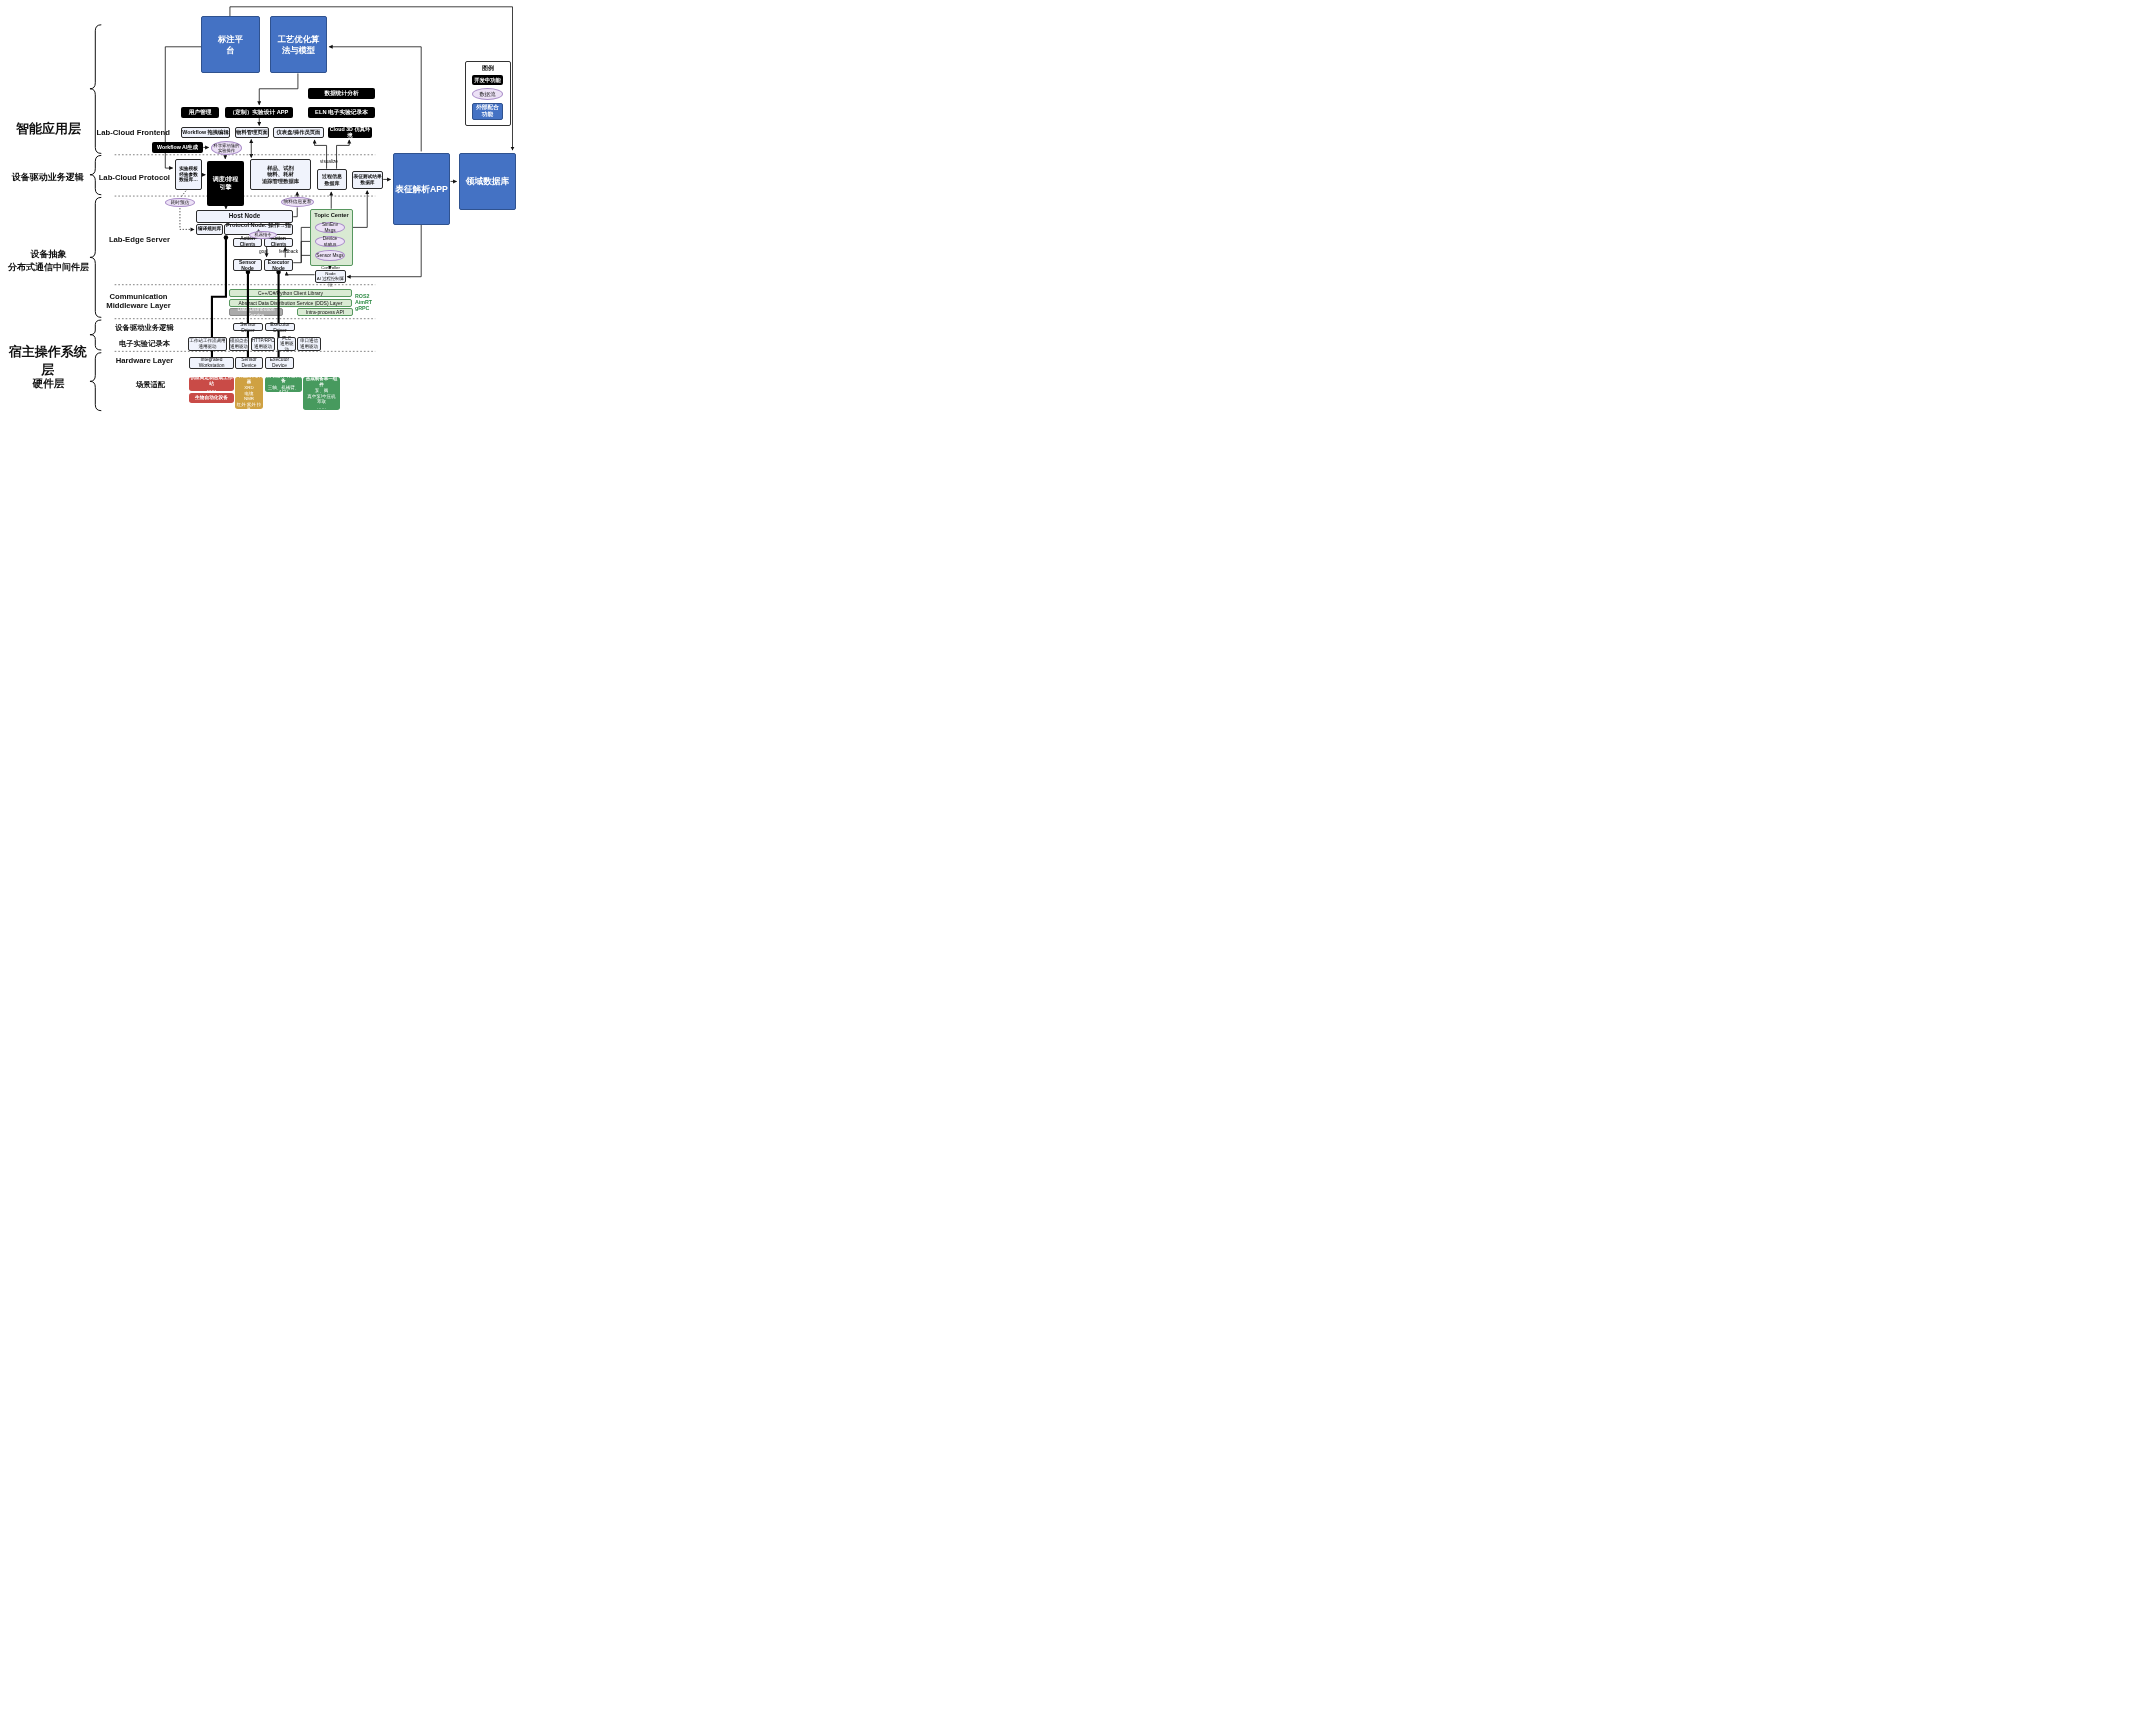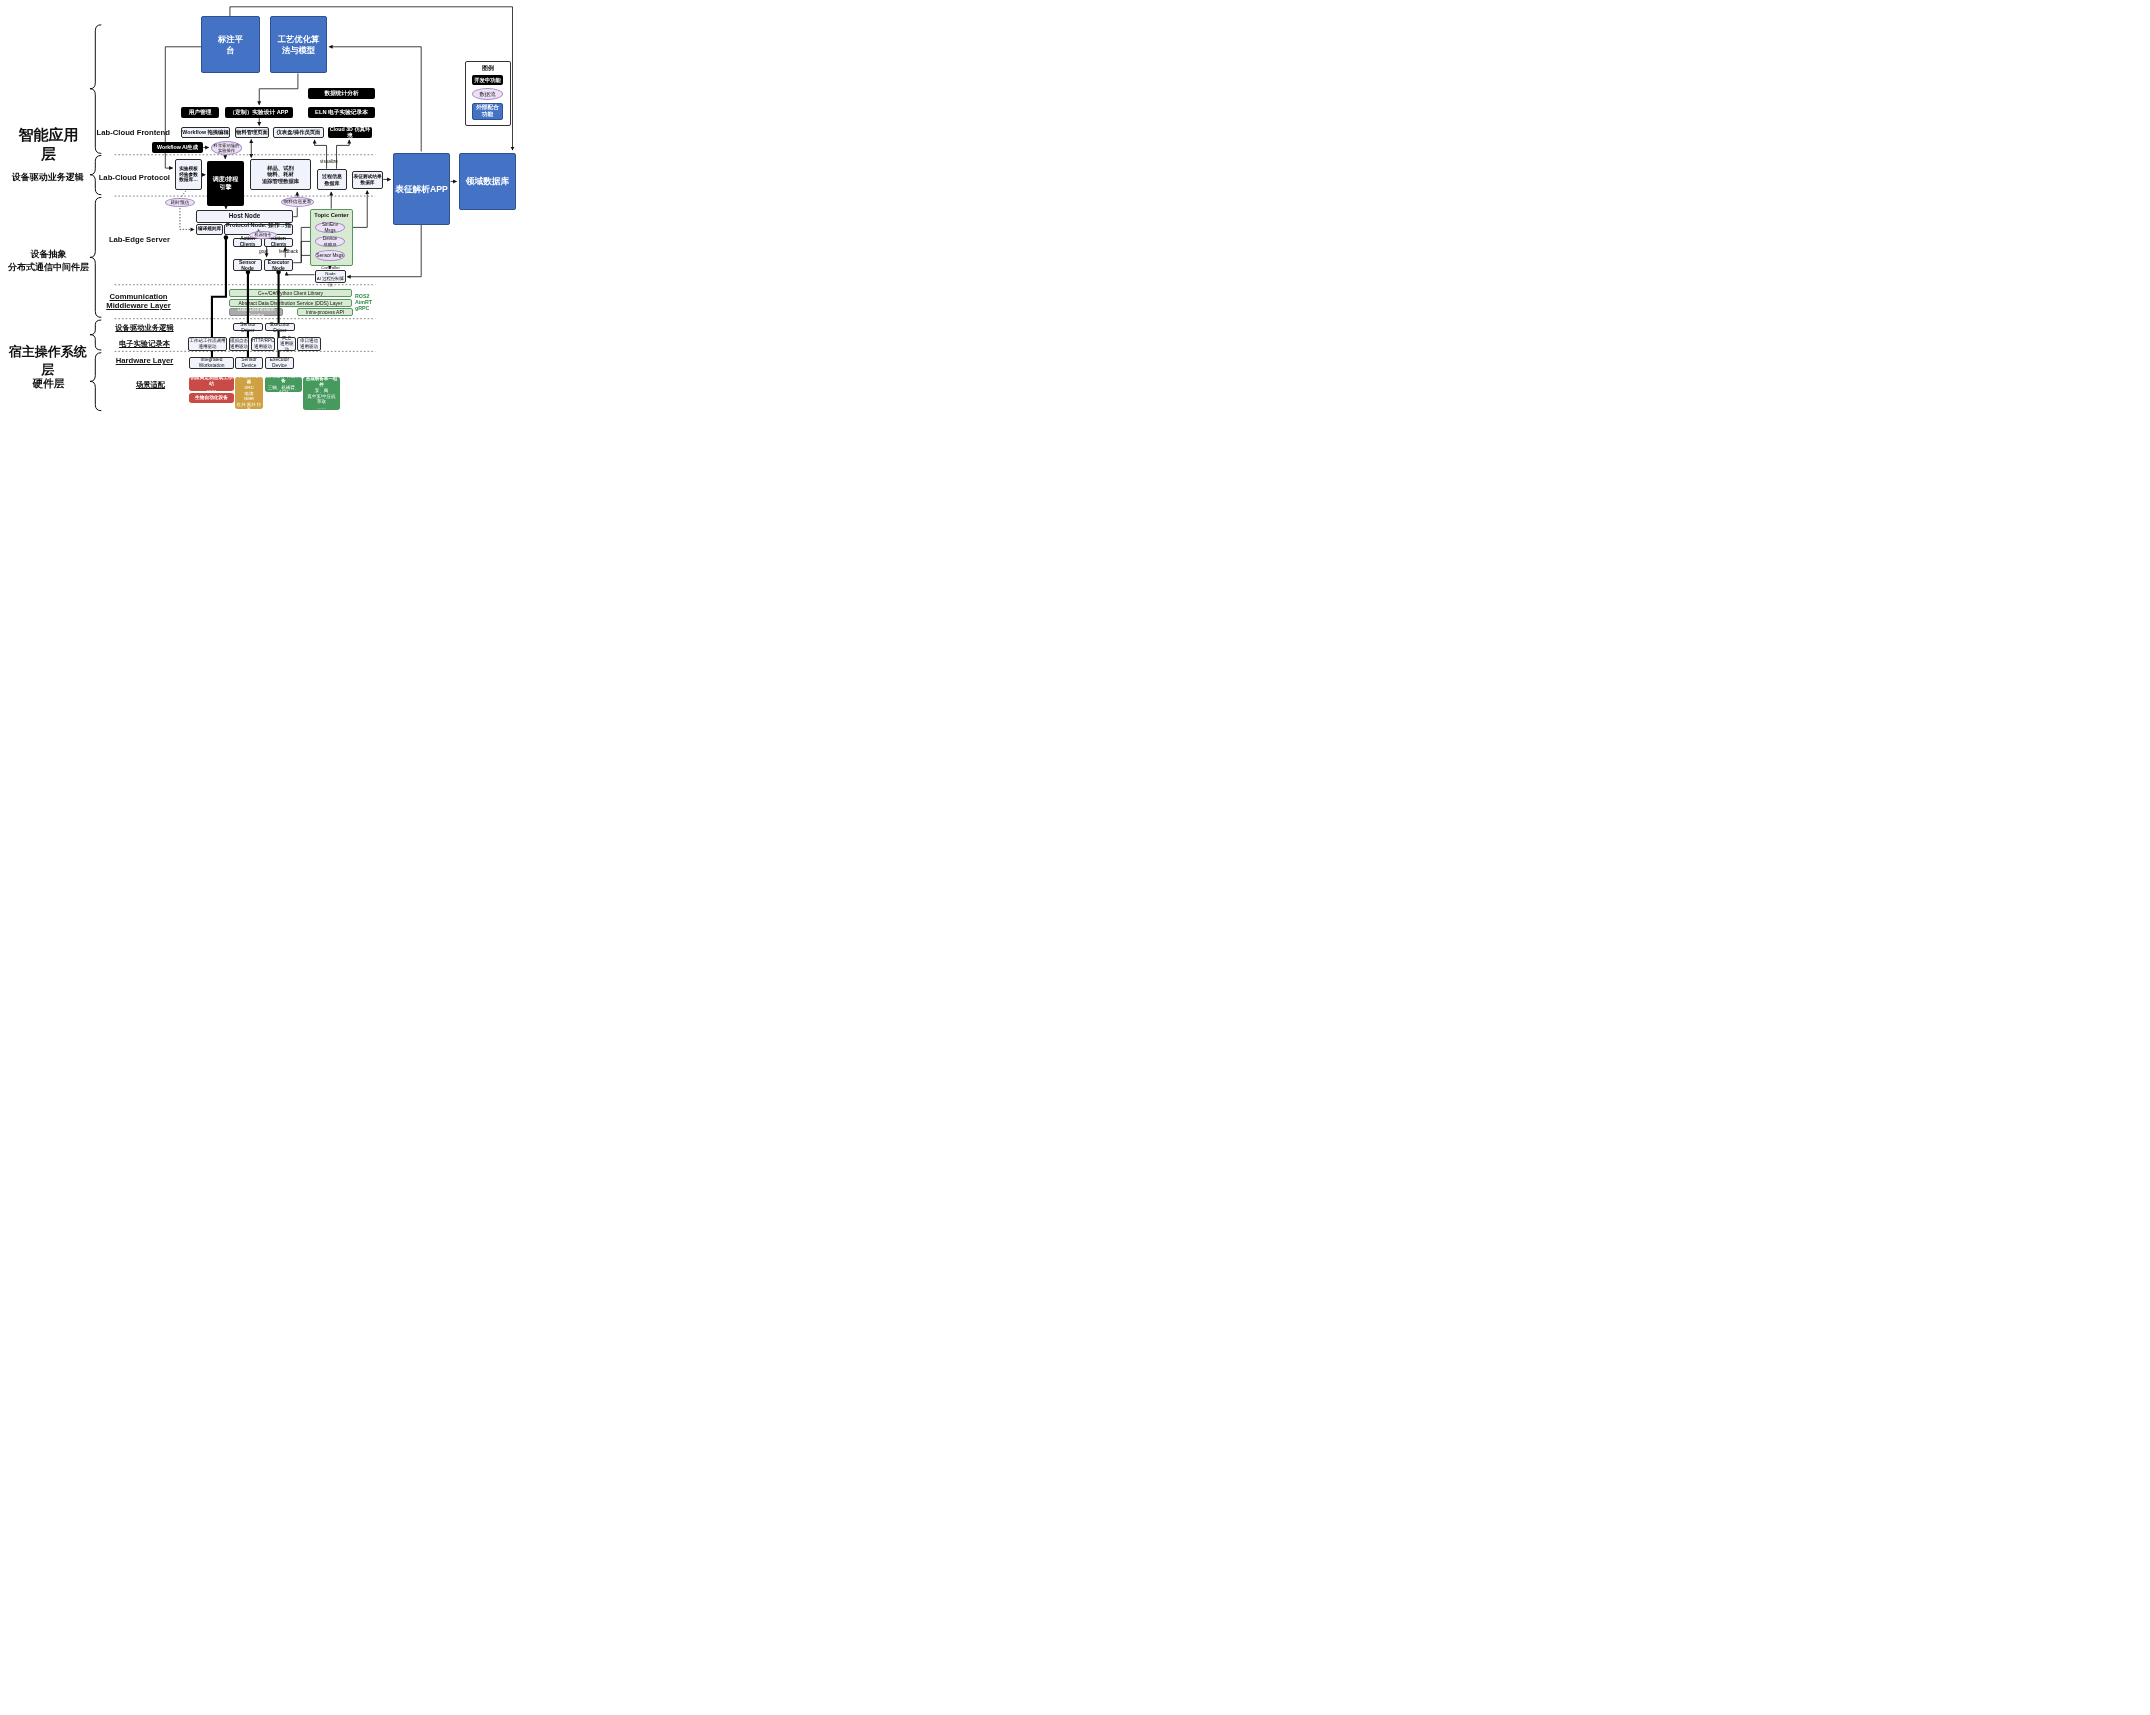--- a/index.html
+++ b/index.html
@@ -18,21 +18,21 @@
   .ellipse{background:#ece1f6;border:0.7px solid #a98cc8;border-radius:50%;}
   .greenbox{background:#d9ead3;border:0.7px solid #57975f;}
   .graybox{background:#aaaaaa;border:0.7px solid #8a8a8a;color:#f7f7f7;}
   .red{background:#c94b47;color:#fff;font-weight:bold;}
   .gold{background:#cfa142;color:#fff;}
   .greenhw{background:#479a5e;color:#fff;}
   .col{flex-direction:column;gap:0.7px;padding:1.3px;}
   .col .t{font-weight:bold;}
   .label{position:absolute;white-space:pre-line;z-index:4;}
   .right{text-align:right;}
-  .center{text-align:center;text-decoration:underline;}
+  .center{text-align:center;}
   .sec{font-weight:bold;font-size:7.7px;}
   .laylab{font-weight:bold;text-align:center;}
   .small{font-size:4.7px;}
 </style>
 </head>
 <body>
 
 <svg id="under" class="layer" width="1075" height="858" viewBox="0 0 1613 1287">
   <defs>
     <marker id="ah" markerWidth="8" markerHeight="8" refX="5.2" refY="3" orient="auto" markerUnits="userSpaceOnUse">
@@ -96,21 +96,21 @@
     <path d="M372,408 L372,536"></path>
     <path d="M418,408 L418,536"></path>
   </g>
   <g fill="#000">
     <circle cx="339" cy="356" r="3.4"></circle>
     <circle cx="372" cy="408" r="3.4"></circle>
     <circle cx="418" cy="408" r="3.4"></circle>
   </g>
 </svg>
 
-<div class="label laylab" style="left:12px;top:126px;width:73px;font-size:15px">智能应用层</div>
+<div class="label laylab" style="left:12px;top:120px;width:73px;font-size:13px">智能应用层</div>
 <div class="label laylab" style="left:5.3px;top:171px;width:85px;font-size:9px">设备驱动业务逻辑</div>
 <div class="label laylab" style="left:0px;top:248px;width:97px;font-size:9px">设备抽象
 分布式通信中间件层</div>
 <div class="label laylab" style="left:5.3px;top:343px;width:85px;font-size:13px">宿主操作系统层</div>
 <div class="label laylab" style="left:12px;top:377px;width:73px;font-size:10.7px">硬件层</div>
 
 <div class="label sec right" style="left:93px;top:128px;width:77px">Lab-Cloud Frontend</div>
 <div class="label sec right" style="left:93px;top:173px;width:77px">Lab-Cloud Protocol</div>
 <div class="label sec right" style="left:100px;top:235px;width:70px">Lab-Edge Server</div>
 <div class="label sec center" style="left:101px;top:292px;width:75px">Communication

